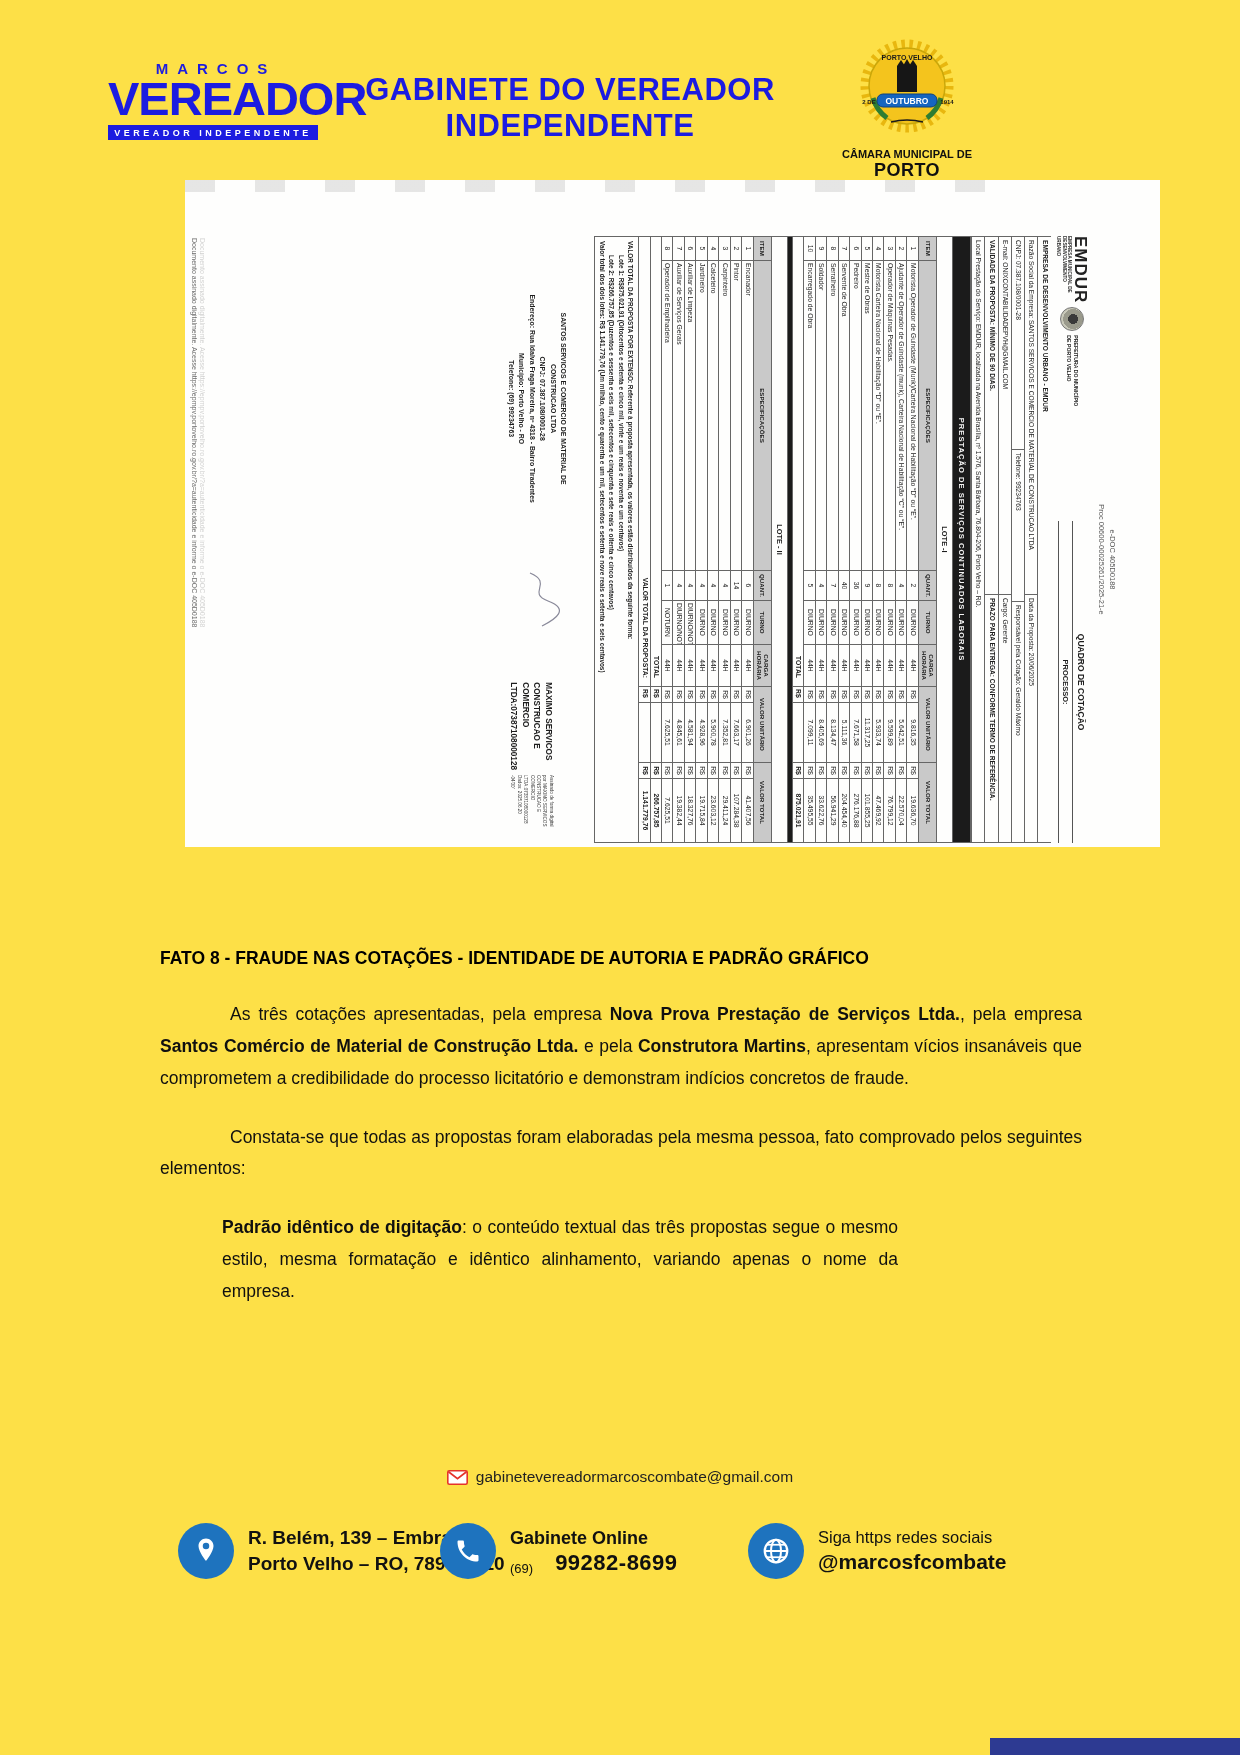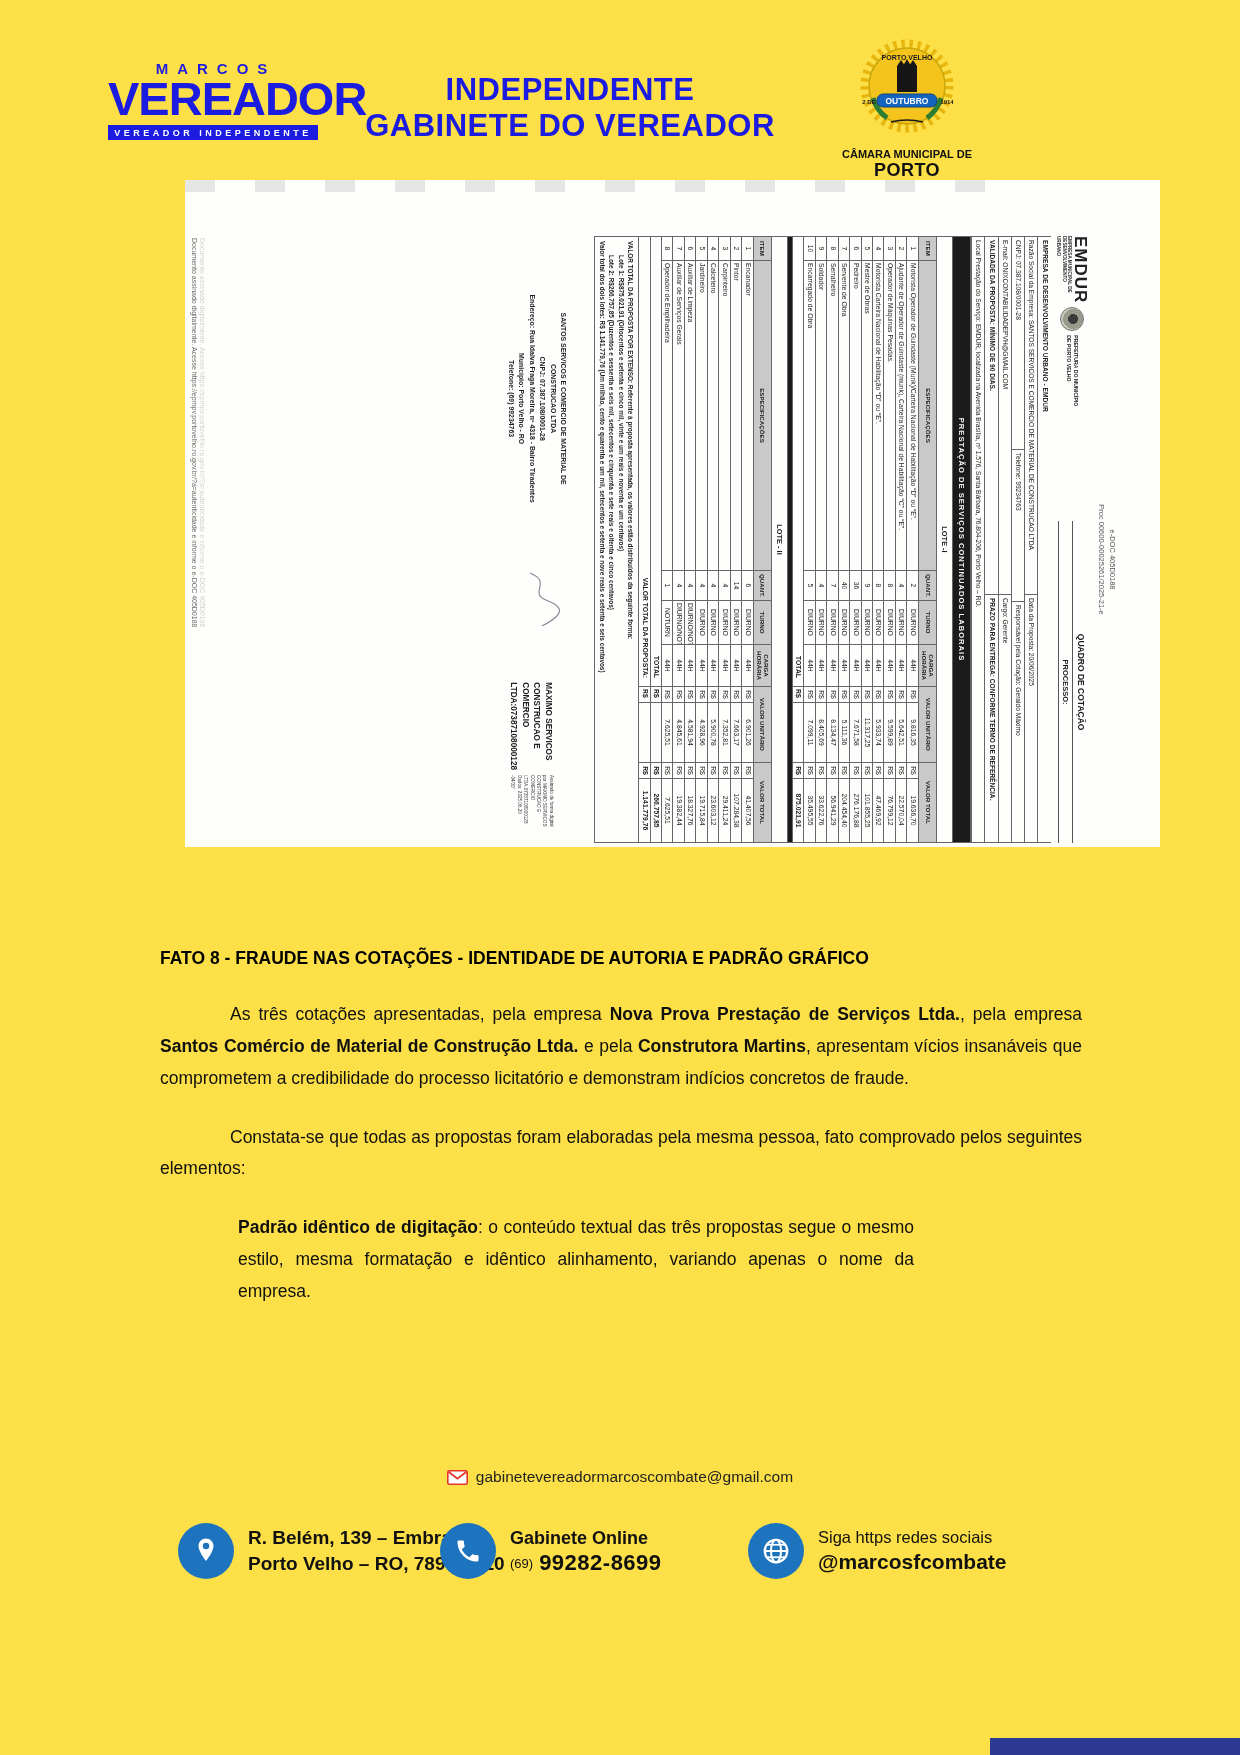--- a/index.html
+++ b/index.html
@@ -73,53 +73,53 @@
   .maximo-note{font-size:4.6px;color:#333;line-height:1.4;width:58px;text-align:left;}
   .sig-squiggle{position:absolute;left:18px;top:-8px;}
   .doc-footline{margin-top:auto;font-size:7px;color:#6a6a6a;padding:4px 0 2px 2px;
       text-shadow:0 -8px 0 rgba(90,90,90,0.28);}
 
   
   .content{position:absolute;left:160px;top:948px;width:922px;}
   .content h1{font-size:17.5px;font-weight:bold;margin:0 0 30px 0;color:#000;}
   .content p{font-size:17.5px;line-height:1.82;text-align:justify;margin:0 0 27px 0;}
   .content p.ind{text-indent:70px;}
-  .content .block{margin-left:78px;width:676px;}
+  .content .block{margin-left:62px;width:676px;}
   .content b{font-weight:bold;}
 
   
   .email-row{position:absolute;top:1468px;left:0;width:100%;display:flex;justify-content:center;
              align-items:center;gap:8px;font-size:15.5px;color:#222;}
   .fgroup{position:absolute;top:1523px;display:flex;align-items:center;gap:14px;}
   .fcircle{width:56px;height:56px;border-radius:50%;background:#1e73be;flex:none;
            display:flex;align-items:center;justify-content:center;}
   .ftext .l1{font-size:19px;font-weight:800;line-height:1.35;color:#111;}
   .ftext .l2{font-size:19px;font-weight:800;line-height:1.35;color:#111;}
   .g2 .l1{font-size:18px;font-weight:800;}
-  .g2 .phone{display:flex;align-items:center;gap:6px;}
+  .g2 .phone{display:flex;align-items:flex-end;gap:22px;}
   .g2 .pfx{font-size:13px;font-weight:normal;}
   .g2 .num{font-size:22px;font-weight:900;letter-spacing:0.5px;}
   .g3 .l1{font-size:16.5px;font-weight:normal;}
   .g3 .l2{font-size:21px;font-weight:900;}
   .bottom-bar{position:absolute;right:0;bottom:0;width:250px;height:17px;background:#2d3a92;}
 </style>
 </head>
 <body>
 
 <div class="page">
 
   <div class="lh-logo">
     <div class="l-top">MARCOS</div>
     <div class="l-main">VEREADOR</div>
     <div class="l-bar">VEREADOR INDEPENDENTE</div>
   </div>
 
   <div class="lh-title">
+    <div>GABINETE DO VEREADOR</div>
     <div>INDEPENDENTE</div>
-    <div>GABINETE DO VEREADOR</div>
   </div>
 
   <div class="lh-seal">
     <svg width="108" height="104" viewBox="0 0 108 104">
       <circle cx="54" cy="48" r="42" fill="none" stroke="#e8b70f" stroke-width="9" stroke-dasharray="3.5 4.5"></circle>
       <circle cx="54" cy="48" r="38" fill="#f4c41d" stroke="#caa70a" stroke-width="1.5"></circle>
       <path d="M20 60 A38 38 0 0 0 34 80" fill="none" stroke="#2e7d32" stroke-width="5"></path>
       <path d="M88 60 A38 38 0 0 1 74 80" fill="none" stroke="#2e7d32" stroke-width="5"></path>
       <text x="54" y="22" text-anchor="middle" font-size="7" font-weight="bold" fill="#1a1a1a" font-family="Liberation Sans, sans-serif">PORTO VELHO</text>
       <text x="54" y="18" text-anchor="middle" font-size="6" fill="#f4c41d" font-family="Liberation Sans, sans-serif">★</text>

